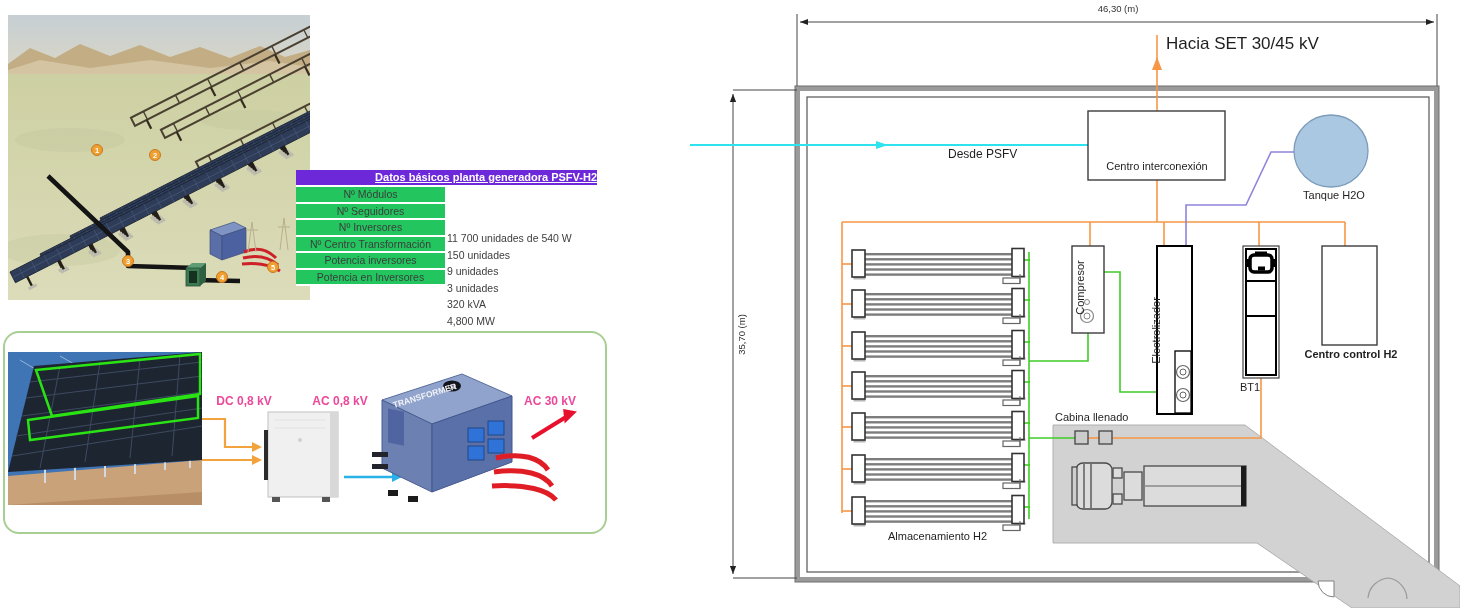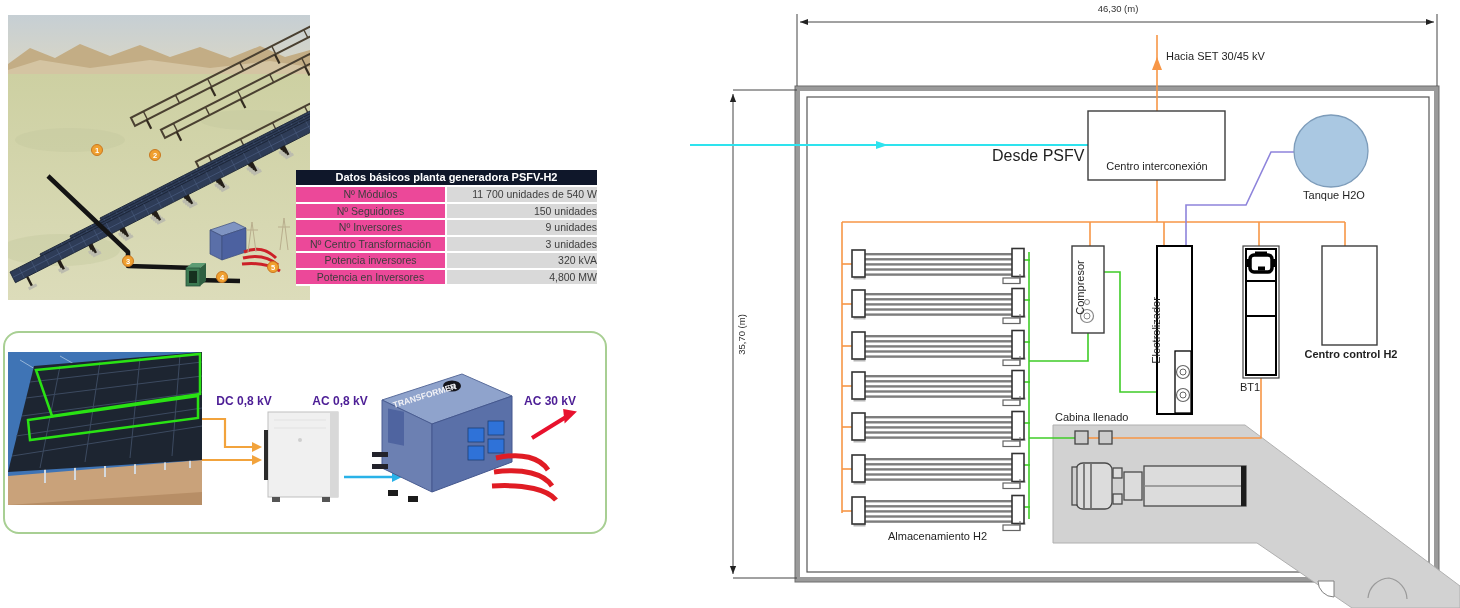--- a/index.html
+++ b/index.html
@@ -5,29 +5,29 @@
   html,body{margin:0;padding:0;background:#fff;}
   body{position:relative;width:1460px;height:608px;overflow:hidden;
        font-family:"Liberation Sans","DejaVu Sans",sans-serif;color:#1f1f1f;}
   svg{position:absolute;left:0;top:0;}
   .lbl{position:absolute;font-size:11px;white-space:nowrap;color:#1f1f1f;}
   .lbl-c{text-align:center;}
   .rot{transform:rotate(-90deg);transform-origin:center center;height:13px;line-height:13px;}
   .dim{font-size:9.5px;color:#333;}
   
   #plant-table{position:absolute;left:296px;top:170px;width:301px;font-size:10.5px;color:#3d3d3d;}
-  .pt-header{background:#0f172a;color:#fff;font-weight:bold;text-align:center;
-             height:15px;line-height:15px;font-size:11px;border-bottom:2px solid #fff;}
+  .pt-header{background:#6d28d9;color:#fff;font-weight:bold;text-align:right;
+             height:15px;line-height:15px;font-size:11px;border-bottom:2px solid #fff;text-decoration:underline;}
   .pt-row{display:flex;height:14.5px;line-height:14.5px;border-bottom:2px solid #fff;}
-  .pt-label{width:149px;background:#ec4899;text-align:center;border-right:2px solid #fff;}
-  .pt-value{flex:1;background:#d9d9d9;text-align:right;}
+  .pt-label{width:149px;background:#22c55e;text-align:center;border-right:2px solid #fff;}
+  .pt-value{flex:1;background:#d9d9d9;text-align:left;margin-top:44px;}
   
   #conversion-frame{position:absolute;left:3px;top:331px;width:600px;height:199px;
                     border:2px solid #a8cf93;border-radius:16px;}
-  .volt{position:absolute;font-size:12px;font-weight:bold;color:#4c1d95;width:74px;text-align:center;}
+  .volt{position:absolute;font-size:12px;font-weight:bold;color:#ec4899;width:74px;text-align:center;}
 </style>
 </head>
 <body>
 
 <svg style="left:8px;top:15px" width="302" height="285" viewBox="8 15 302 285">
   <defs>
     <linearGradient id="skyg" x1="0" y1="0" x2="0" y2="1">
       <stop offset="0" stop-color="#c6cfd4"></stop>
         <stop offset="1" stop-color="#ded8c2"></stop>
     </linearGradient>
@@ -363,22 +363,22 @@
   <g fill="#cccccc" stroke="#444" stroke-width="1.3">
     <rect x="1075" y="431" width="13" height="13"></rect>
     <rect x="1099" y="431" width="13" height="13"></rect>
   </g>
 
   <ellipse cx="1331" cy="151" rx="37" ry="36" fill="#AAC8E2" stroke="#7d9cba" stroke-width="1.3"></ellipse>
 </svg>
 
 <div class="lbl dim lbl-c" style="left:1078px;top:3px;width:80px;">46,30 (m)</div>
 <div class="lbl dim rot" style="left:706px;top:328px;width:70px;text-align:center;">35,70 (m)</div>
-<div class="lbl" style="left:1166px;top:50px;font-size:11px;">Hacia SET 30/45 kV</div>
-<div class="lbl" style="left:948px;top:147px;font-size:16px;margin-left:44px;">Desde PSFV</div>
+<div class="lbl" style="left:1166px;top:34px;font-size:17px;">Hacia SET 30/45 kV</div>
+<div class="lbl" style="left:948px;top:147px;font-size:12px;">Desde PSFV</div>
 <div class="lbl lbl-c" style="left:1097px;top:160px;width:120px;">Centro interconexión</div>
 <div class="lbl lbl-c" style="left:1294px;top:189px;width:80px;">Tanque H2O</div>
 <div class="lbl rot" style="left:1040px;top:281px;width:80px;text-align:center;">Compresor</div>
 <div class="lbl rot" style="left:1101px;top:324px;width:110px;text-align:center;">Electrolizador</div>
 <div class="lbl" style="left:1240px;top:381px;">BT1</div>
 <div class="lbl lbl-c" style="left:1301px;top:348px;width:100px;font-weight:bold;">Centro control H2</div>
 <div class="lbl" style="left:1055px;top:411px;">Cabina llenado</div>
 <div class="lbl" style="left:888px;top:530px;text-align:center;">Almacenamiento H2</div>
 
 </body></html>

